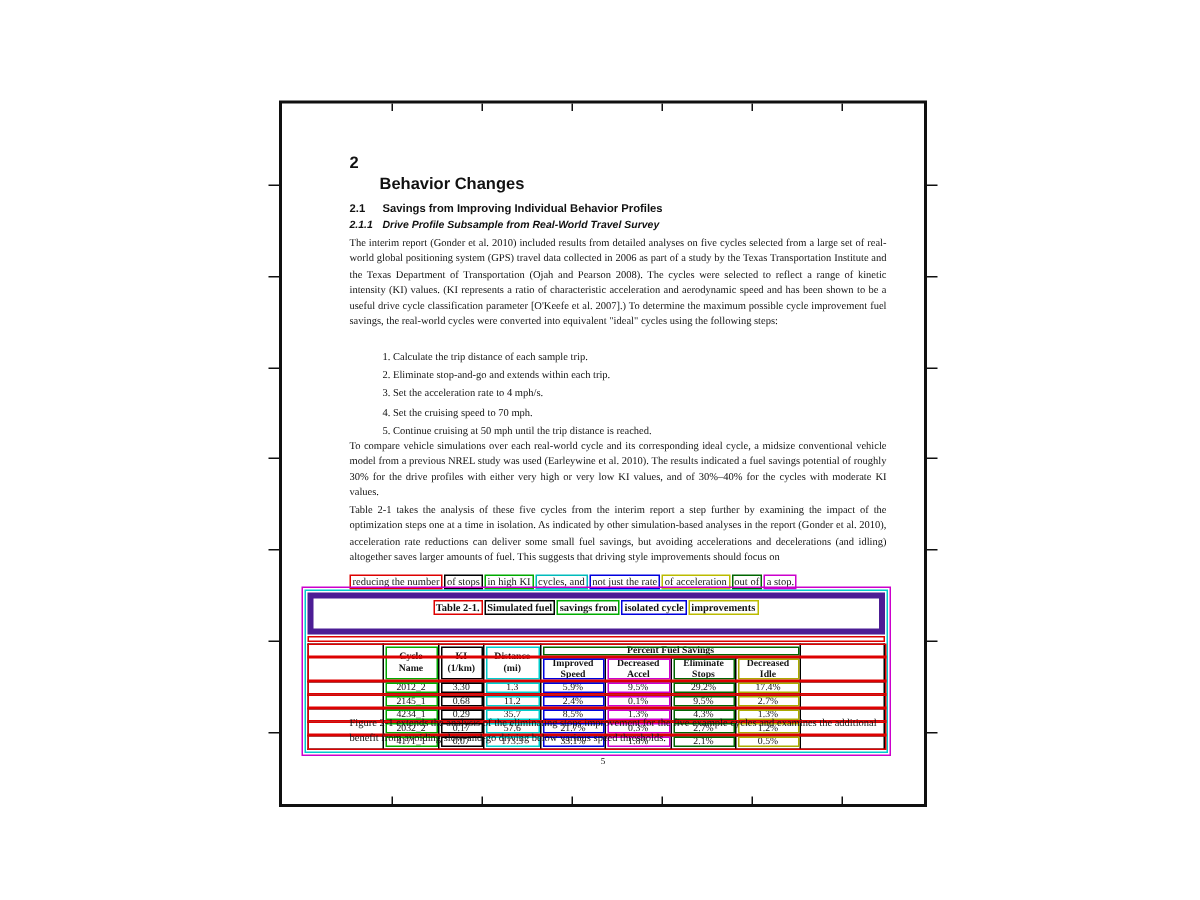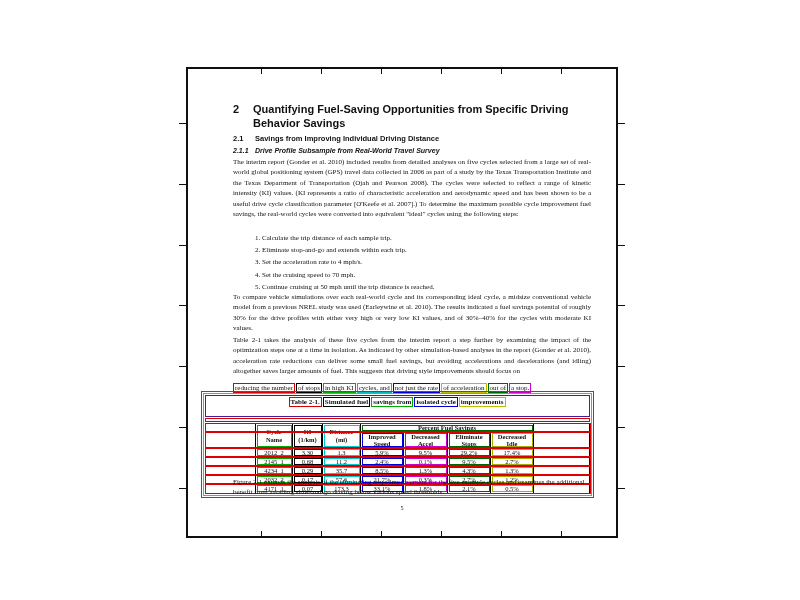--- a/index.html
+++ b/index.html
@@ -23,48 +23,48 @@
   .p3{top:266px;}
   .p4{top:408px;text-align:left;}
   ol.steps{position:absolute;left:60px;top:164px;margin:0;padding:0 0 0 14px;font-size:7px;line-height:10px;width:330px;}
   ol.steps li{margin-bottom:2.2px;}
 
   .boxed-line{position:absolute;left:45px;top:314px;width:370px;white-space:nowrap;}
   .seg{display:inline-block;border:1px solid #000;font-size:7px;line-height:8px;padding:0 1px;margin:0 1px 0 0;vertical-align:top;}
 
   .table-region{position:absolute;left:13px;top:322px;width:393px;border:1px solid #cc00cc;padding:1px;box-sizing:border-box;}
   .table-region-inner{border:1px solid #00cccc;padding:1px;}
-  .caption-row{border:1px solid #4c1d95;text-align:center;padding:1px 0;white-space:nowrap;}
+  .caption-row{border:4px solid #4c1d95;text-align:center;padding:1px 0;white-space:nowrap;}
   .caption-row .seg{font-weight:bold;}
   .caption-strip{border:1px solid #dd0000;height:2px;margin-top:1px;}
   table.ann-table{border-collapse:collapse;table-layout:fixed;width:100%;margin-top:1px;font-size:6.5px;}
   table.ann-table td,table.ann-table th{border:1px solid #000;text-align:center;padding:0;line-height:7.5px;overflow:hidden;}
   table.ann-table th{font-weight:bold;white-space:pre-line;}
   table.ann-table tr{outline:1px solid #dd0000;}
   table.ann-table td.c-outline,table.ann-table th.c-outline{outline-offset:-2px;}
   table.ann-table tbody td{height:8px;}
 
   .page-num{position:absolute;left:0;top:436px;width:100%;text-align:center;font-size:6px;}
 </style>
 </head>
 <body>
 
 <div class="canvas">
   <div class="page" id="page">
 
     <div class="h1">
       <span class="num">2</span>
       <span>
-        <span>Quantifying Fuel-Saving Opportunities from Specific Driving</span><br>
-        <span>Behavior Savings</span>
+        <br>
+        <span>Behavior Changes</span>
       </span>
     </div>
 
     <div class="h2">
-      <span class="num">2.1</span><span>Savings from Improving Individual Driving Distance</span>
+      <span class="num">2.1</span><span>Savings from Improving Individual Behavior Profiles</span>
     </div>
 
     <div class="h3">
       <span class="num">2.1.1</span><span>Drive Profile Subsample from Real-World Travel Survey</span>
     </div>
 
     <div class="body-text p1">The interim report (Gonder et al. 2010) included results from detailed analyses on five cycles selected from a large set of real-world global positioning system (GPS) travel data collected in 2006 as part of a study by the Texas Transportation Institute and the Texas Department of Transportation (Ojah and Pearson 2008). The cycles were selected to reflect a range of kinetic intensity (KI) values. (KI represents a ratio of characteristic acceleration and aerodynamic speed and has been shown to be a useful drive cycle classification parameter [O'Keefe et al. 2007].) To determine the maximum possible cycle improvement fuel savings, the real-world cycles were converted into equivalent "ideal" cycles using the following steps:</div>
 
     <ol class="steps" id="steps-list">
         <li>Calculate the trip distance of each sample trip.</li>

